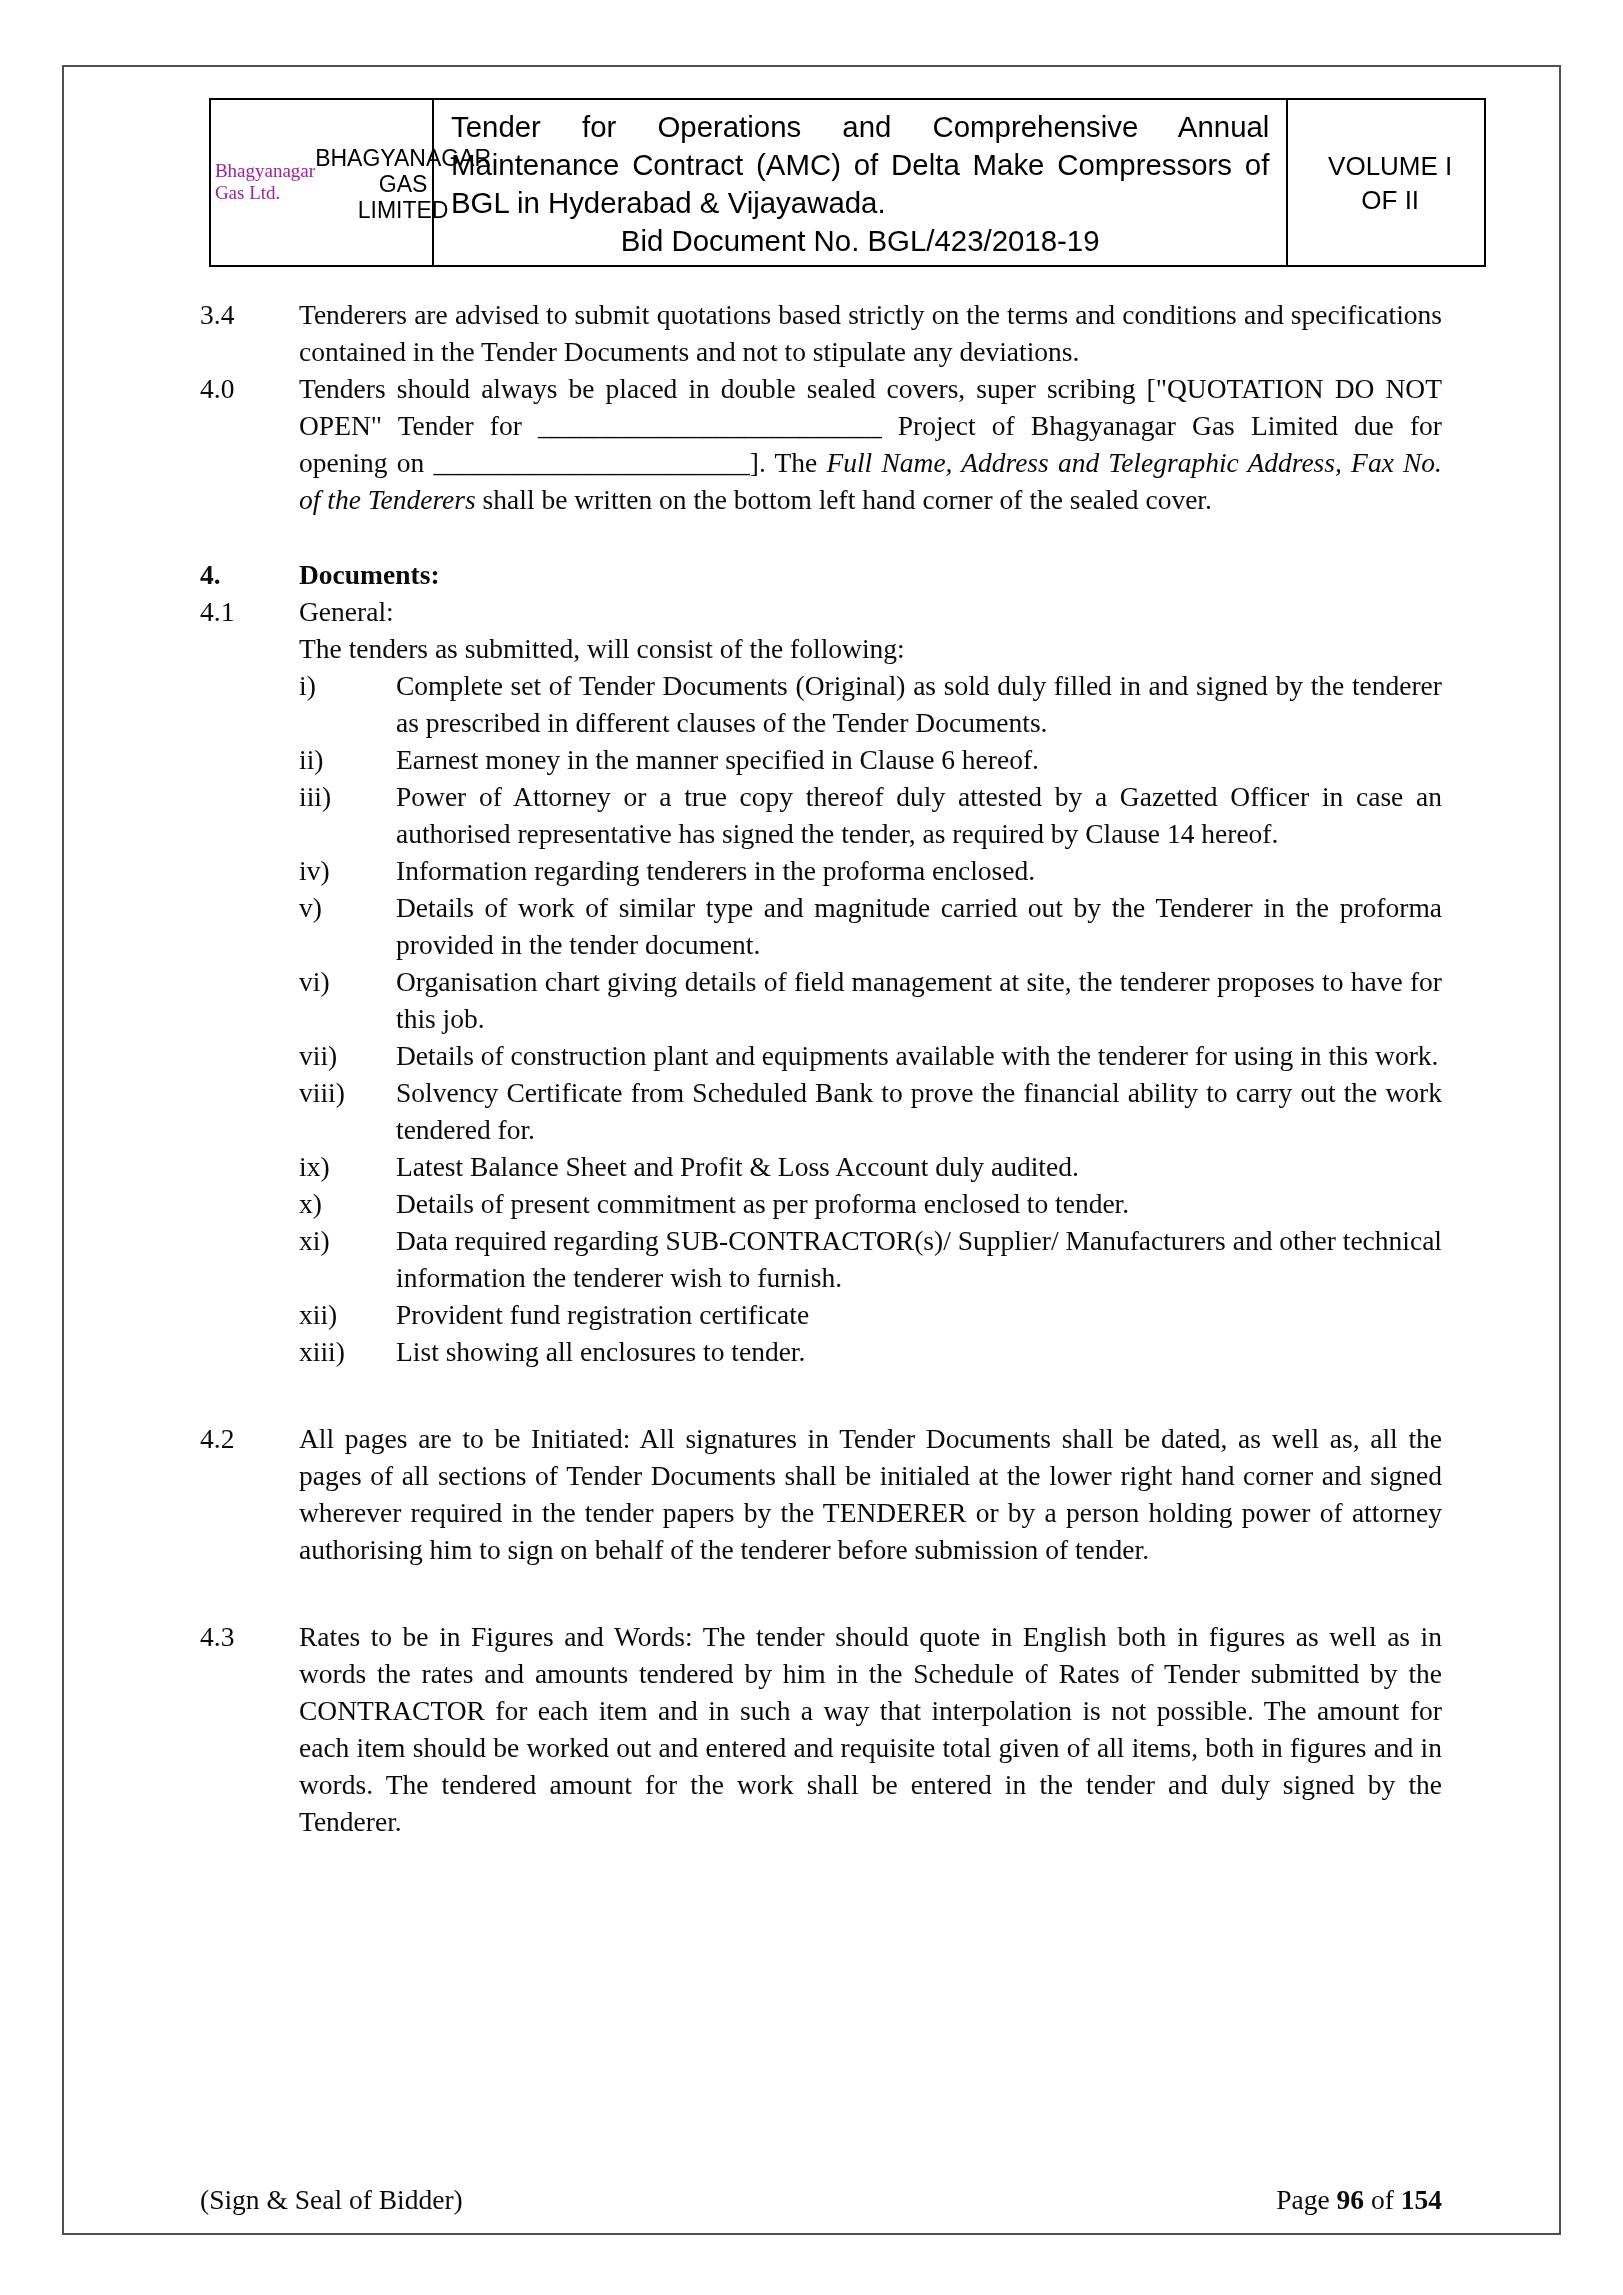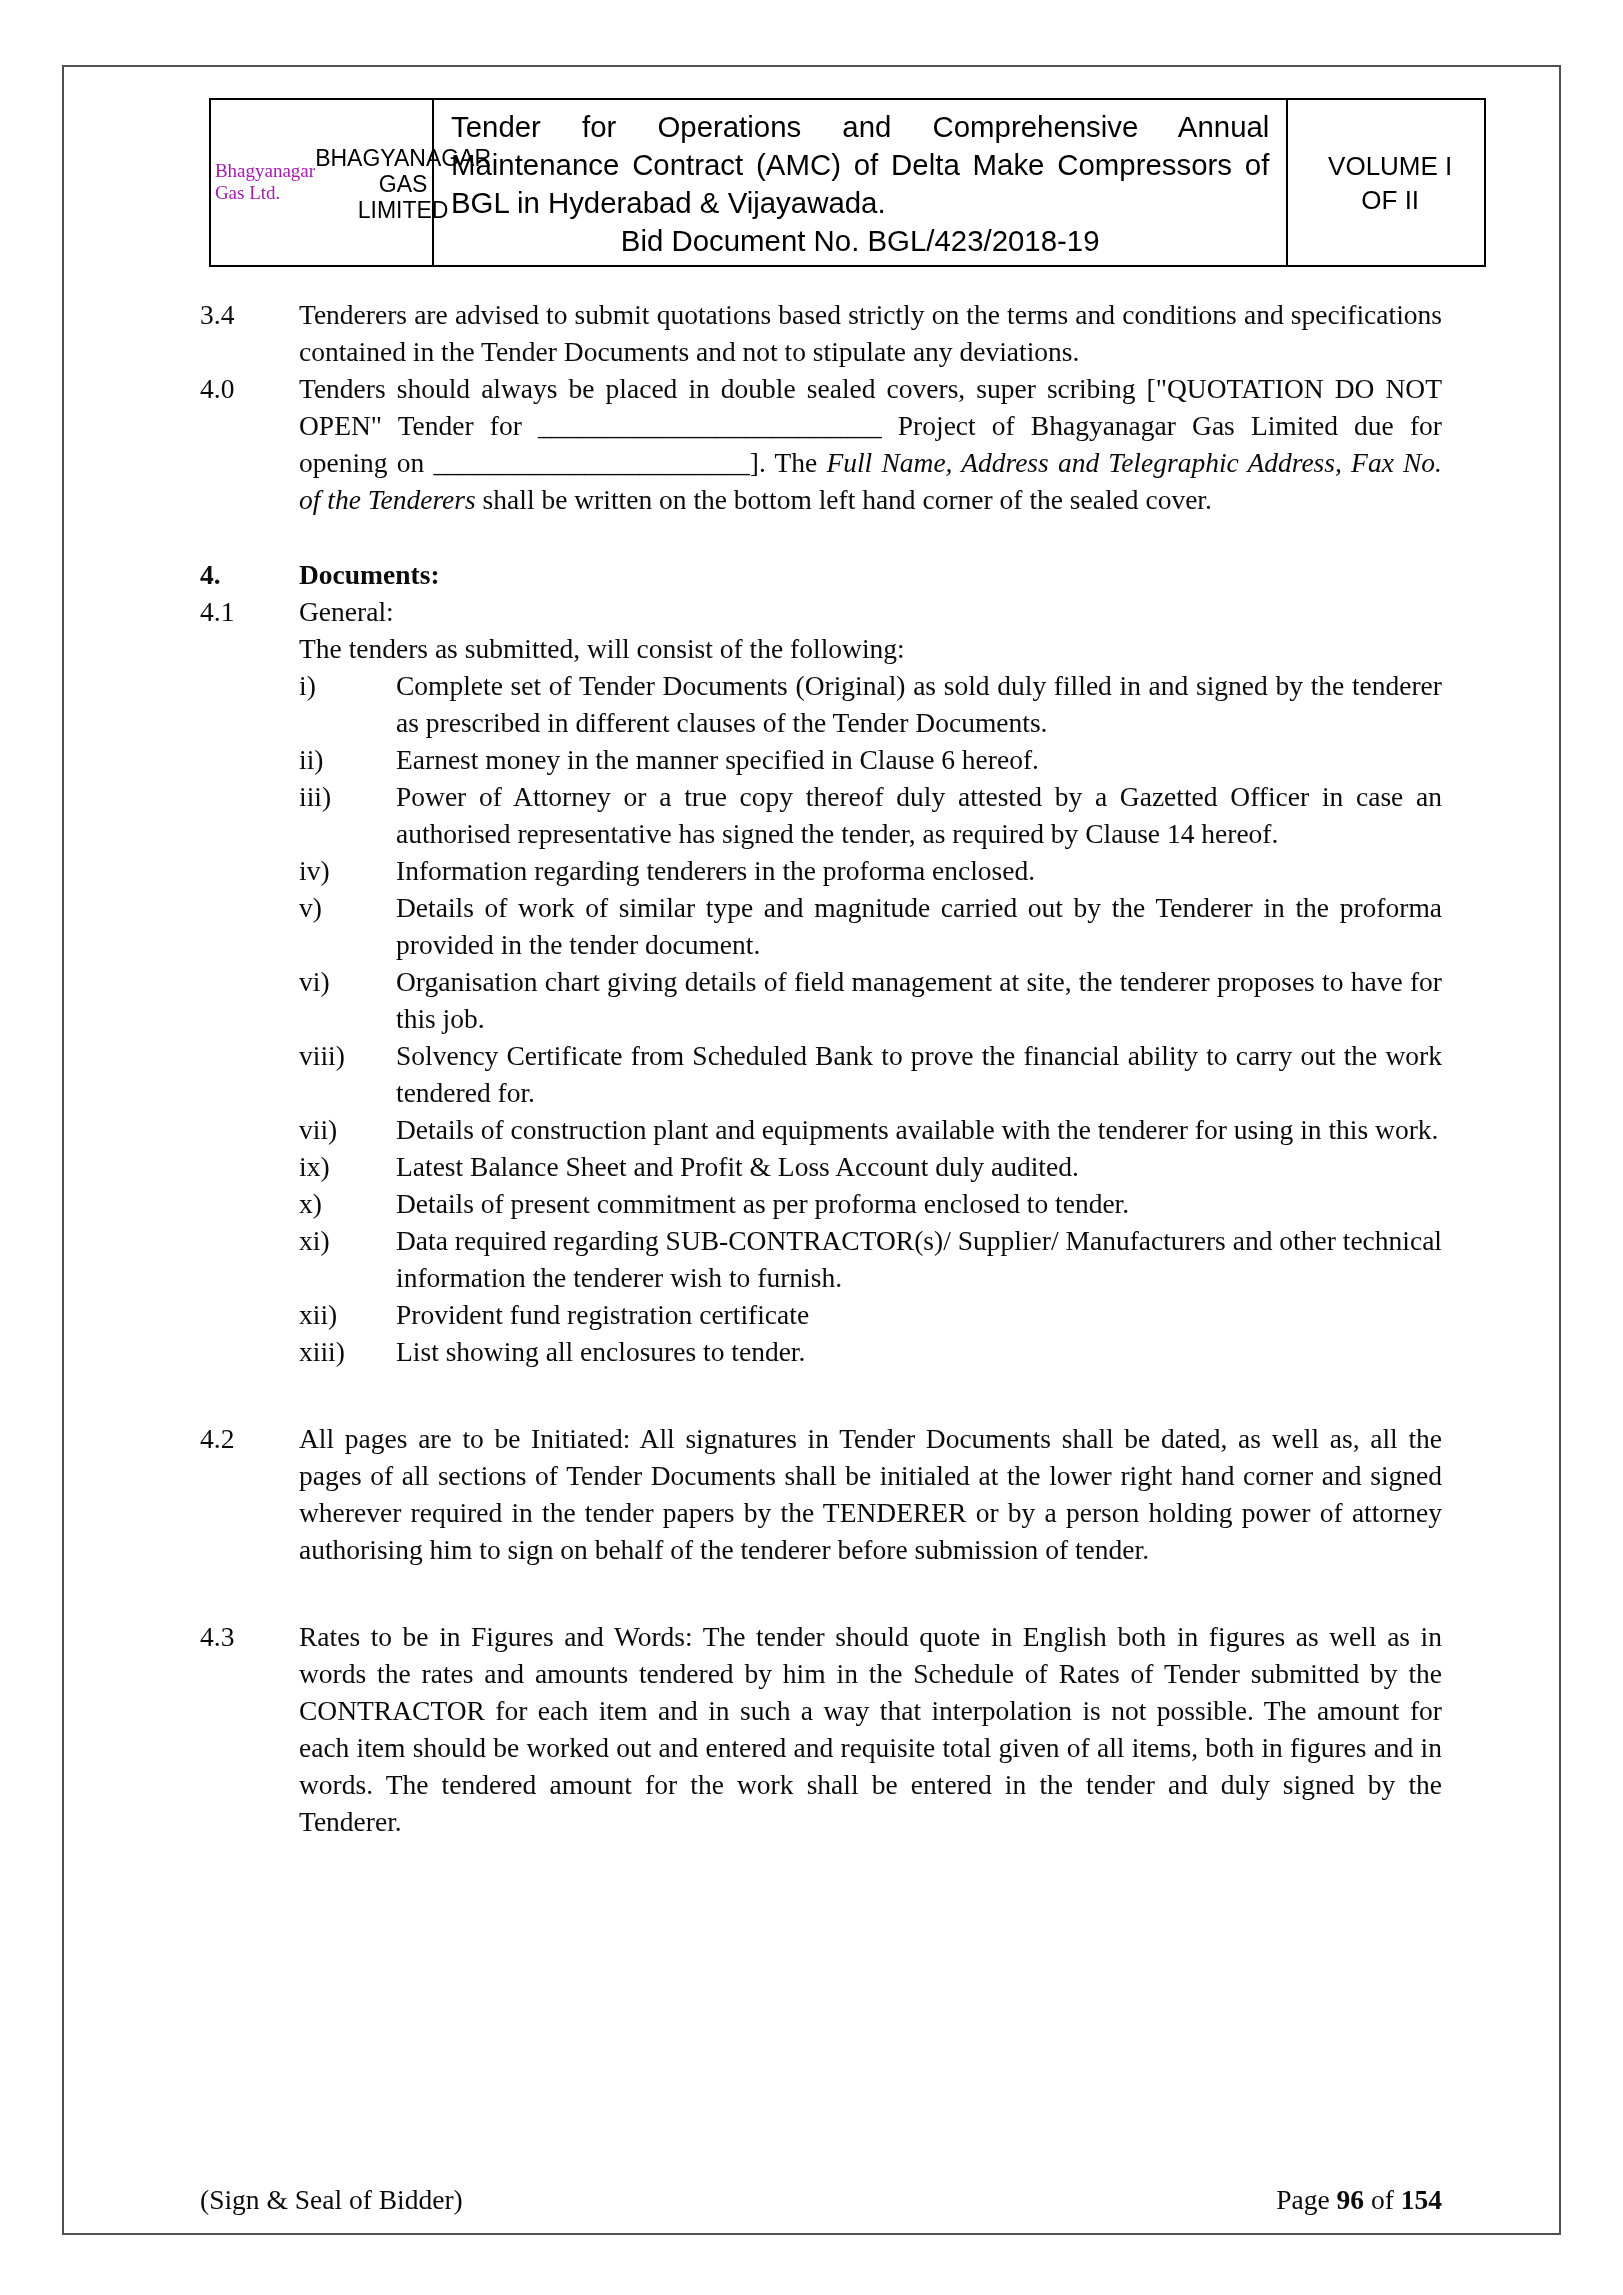--- a/index.html
+++ b/index.html
@@ -174,26 +174,26 @@
       </div>
       <div class="item">
         <div class="ilabel">v)</div>
         <div class="itxt">Details of work of similar type and magnitude carried out by the Tenderer in the proforma provided in the tender document.</div>
       </div>
       <div class="item">
         <div class="ilabel">vi)</div>
         <div class="itxt">Organisation chart giving details of field management at site, the tenderer proposes to have for this job.</div>
       </div>
       <div class="item">
+        <div class="ilabel">vii)</div>
+        <div class="itxt">Details of construction plant and equipments available with the tenderer for using in this work.</div>
+      </div>
+      <div class="item">
         <div class="ilabel">viii)</div>
         <div class="itxt">Solvency Certificate from Scheduled Bank to prove the financial ability to carry out the work tendered for.</div>
-      </div>
-      <div class="item">
-        <div class="ilabel">vii)</div>
-        <div class="itxt">Details of construction plant and equipments available with the tenderer for using in this work.</div>
       </div>
       <div class="item">
         <div class="ilabel">ix)</div>
         <div class="itxt">Latest Balance Sheet and Profit &amp; Loss Account duly audited.</div>
       </div>
       <div class="item">
         <div class="ilabel">x)</div>
         <div class="itxt">Details of present commitment as per proforma enclosed to tender.</div>
       </div>
       <div class="item">

